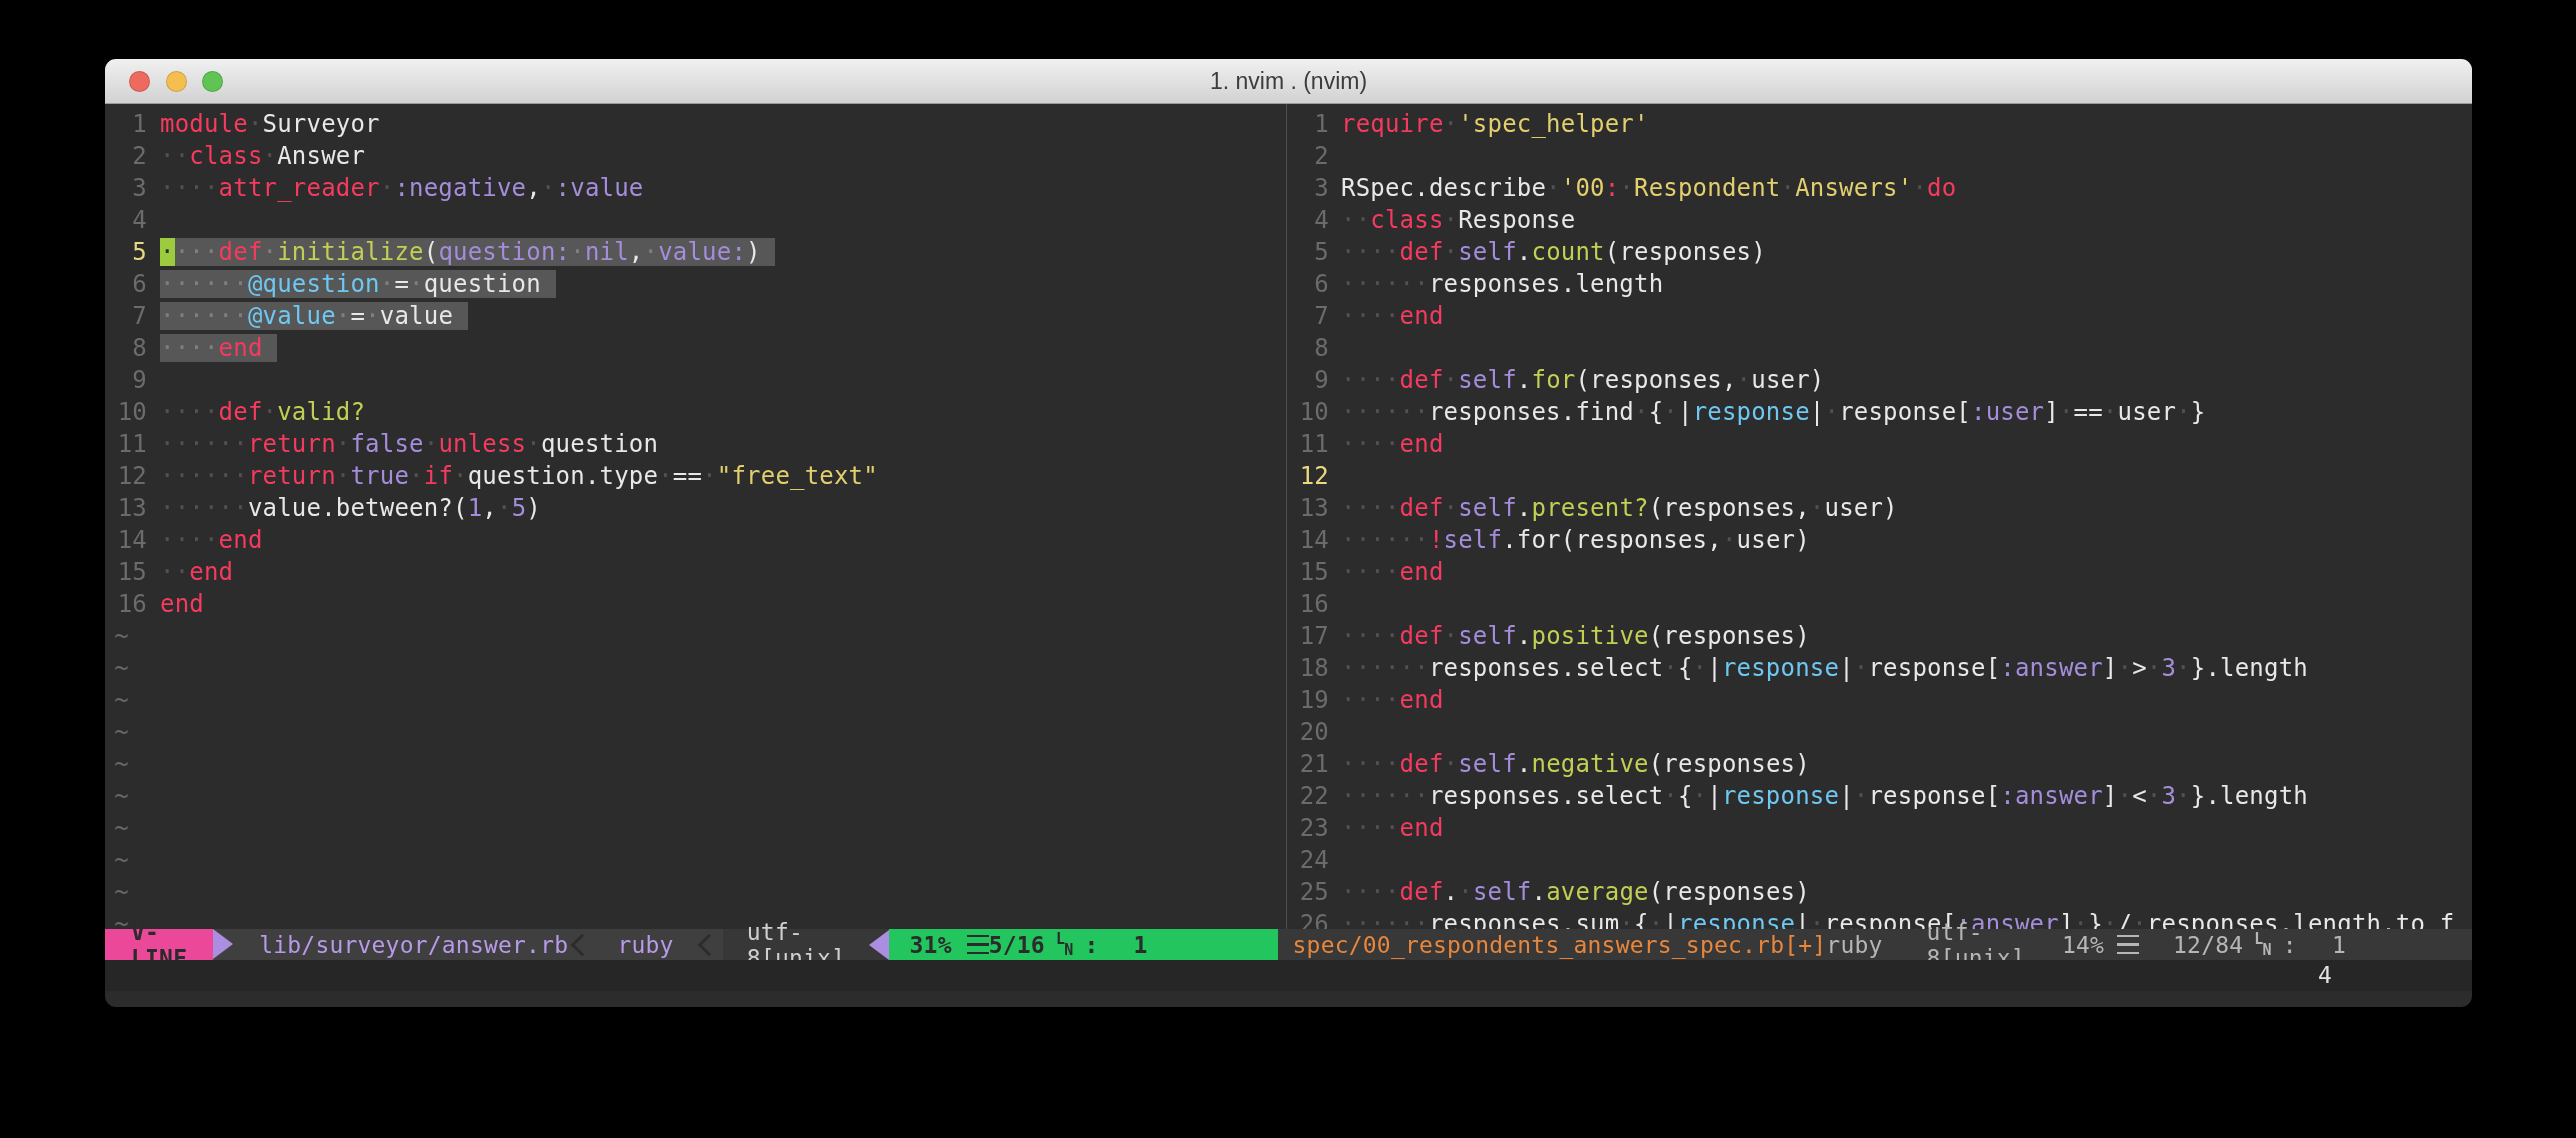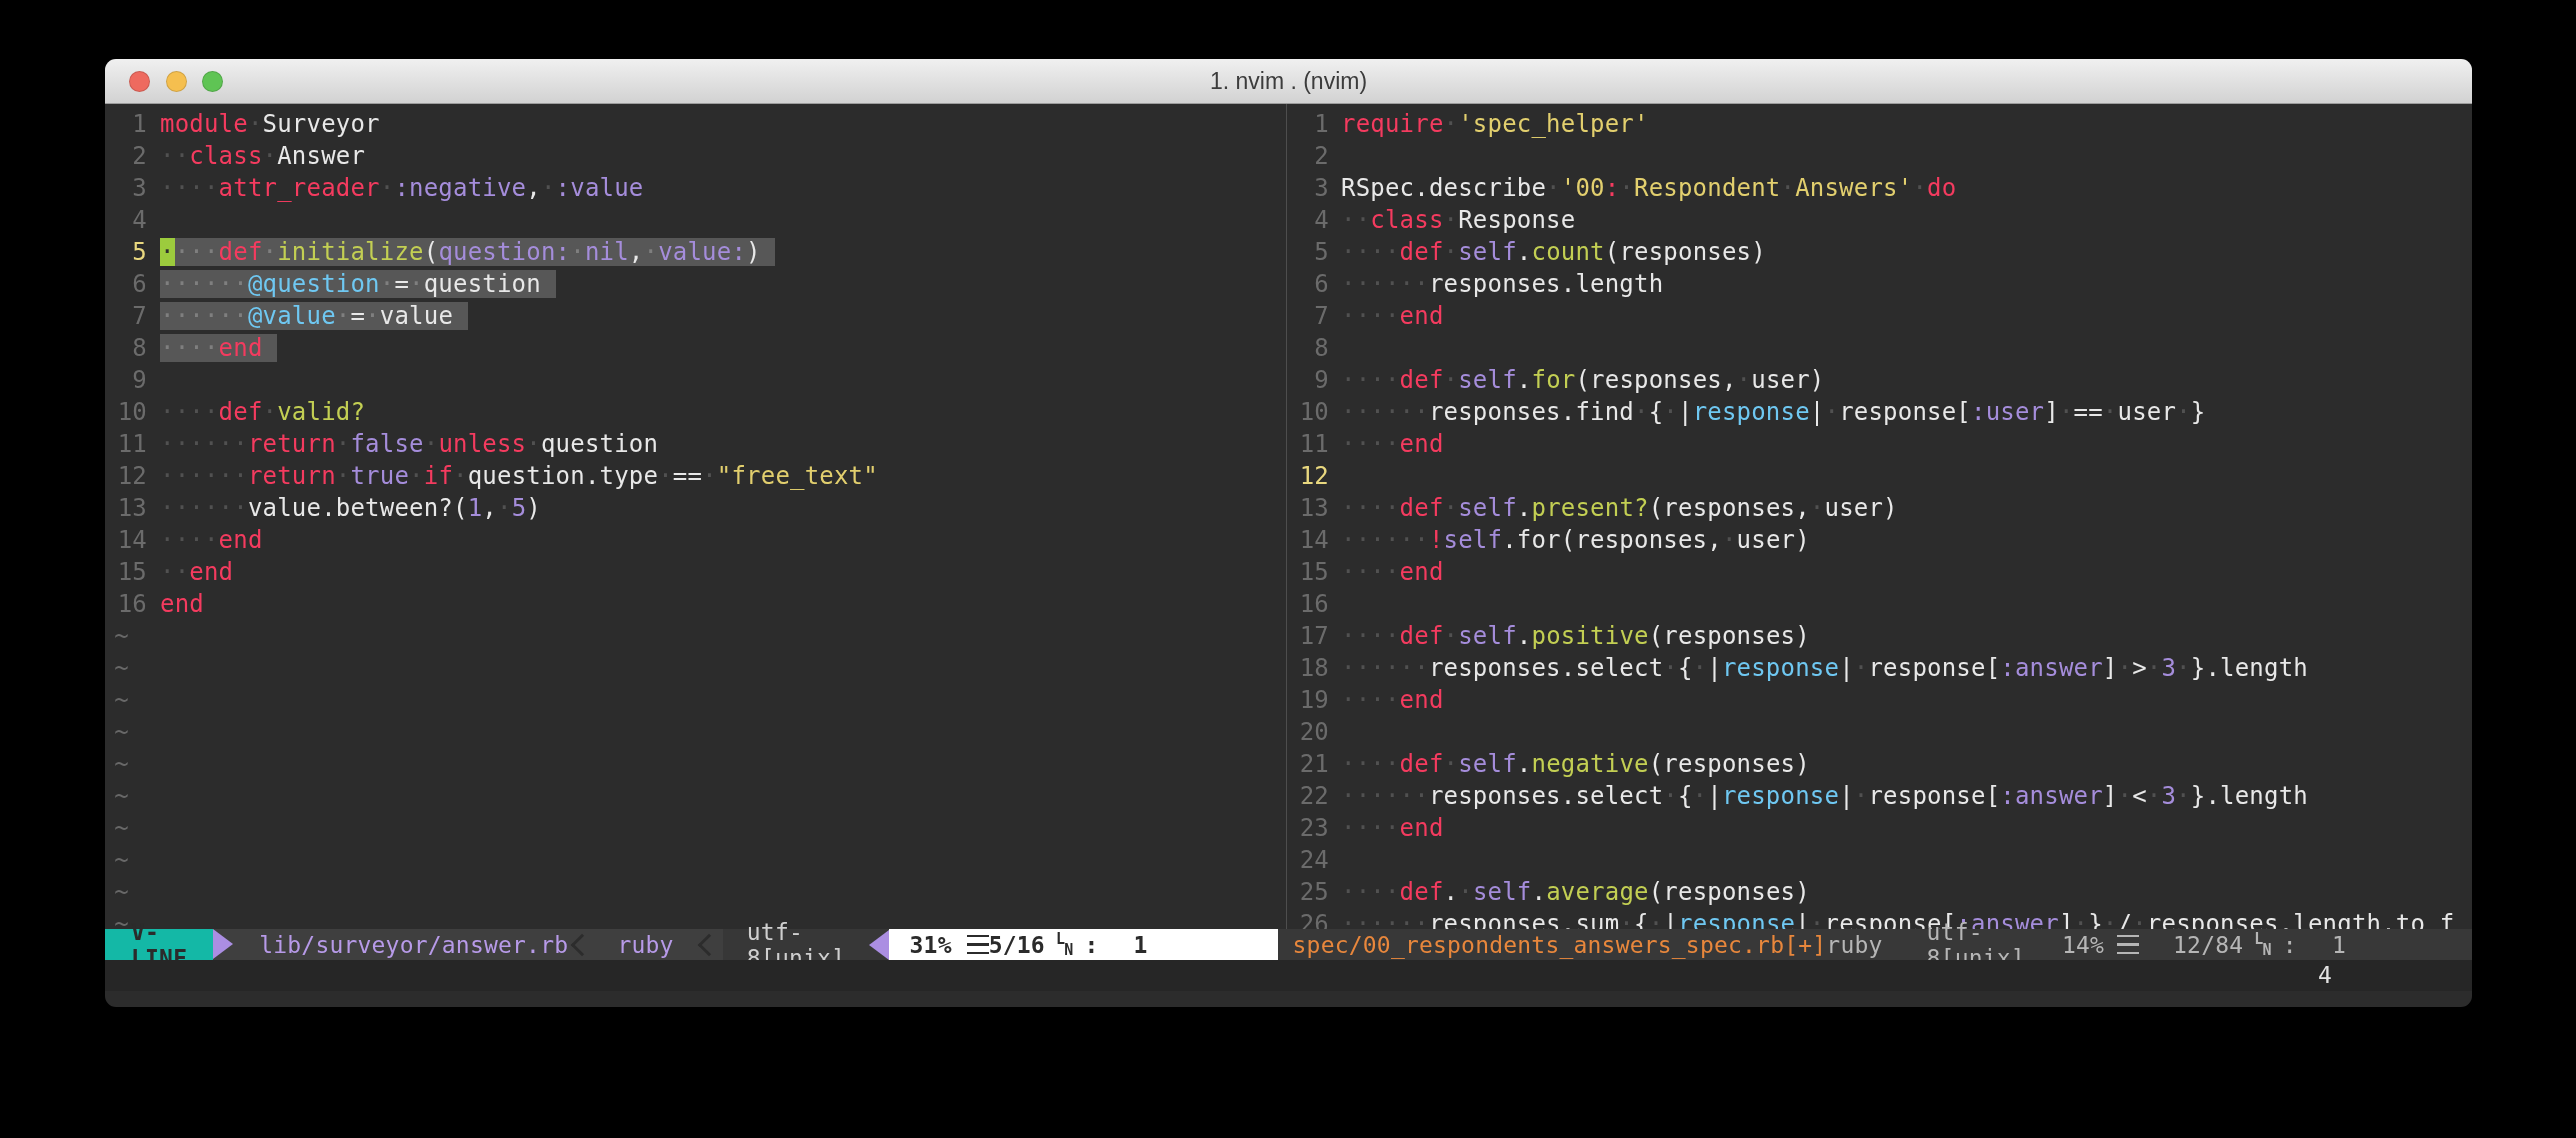--- a/index.html
+++ b/index.html
@@ -44,34 +44,34 @@
   .selwrap .sp{color:#7f7f7f;}
   .cursorblk{background:#9ccb3d;color:#2e2e2e;}
 
   
   .statusbars{display:flex;height:31px;font-family:"DejaVu Sans Mono",monospace;
     font-size:23px;letter-spacing:0.2px;}
   .lbar{width:1183px;box-sizing:border-box;display:flex;align-items:stretch;background:#3f3f3f;}
   .rbar{flex:1;background:#383838;display:flex;align-items:center;
     padding:0 128px 0 15px;color:#b6b6b6;}
   .seg{display:flex;align-items:center;}
-  .mode{background:#14b8a6;color:#2b2b2b;font-weight:bold;padding:0 26px;}
+  .mode{background:#ec4899;color:#2b2b2b;font-weight:bold;padding:0 26px;}
   .arrow-r{width:0;height:0;border-top:15.7px solid transparent;border-bottom:15.7px solid transparent;
     border-left:20.4px solid #ab8ee2;}
   .fpath{color:#b79ae8;margin-left:26px;}
   .spacer{flex:1;}
   .chevwrap{display:flex;align-items:center;padding:0 5.6px;}
   .chev{width:13px;height:13px;border-left:3.7px solid #2c2c2c;border-bottom:3.7px solid #2c2c2c;
     transform:rotate(45deg);}
   .ftype{color:#b79ae8;padding:0 22px;}
   .enc{color:#cfcfcf;background:#373737;padding:0 24px;}
   .arrowl-wrap{background:#373737;display:flex;align-items:center;}
   .arrow-l{width:0;height:0;border-top:15.7px solid transparent;border-bottom:15.7px solid transparent;
     border-right:20.4px solid #ab8ee2;}
-  .pct{background:#ffffff;color:#2b2b2b;font-weight:bold;flex:1;
+  .pct{background:#22c55e;color:#2b2b2b;font-weight:bold;flex:1;
     display:flex;align-items:center;padding-left:20.4px;padding-right:130px;
     justify-content:flex-end;text-align:center;}
   .burger{width:22px;height:15px;border-top:2.8px solid currentColor;border-bottom:2.8px solid currentColor;
     position:relative;flex:none;}
   .burger::after{content:"";position:absolute;left:0;right:0;top:50%;margin-top:-1.4px;
     height:2.8px;background:currentColor;}
   .lnicon{display:inline-flex;flex-direction:column;line-height:11px;font-size:15px;
     font-weight:bold;align-items:flex-start;}
   .lnicon .n2{margin-left:8.3px;}
   .rfile{color:#e8873c;}

